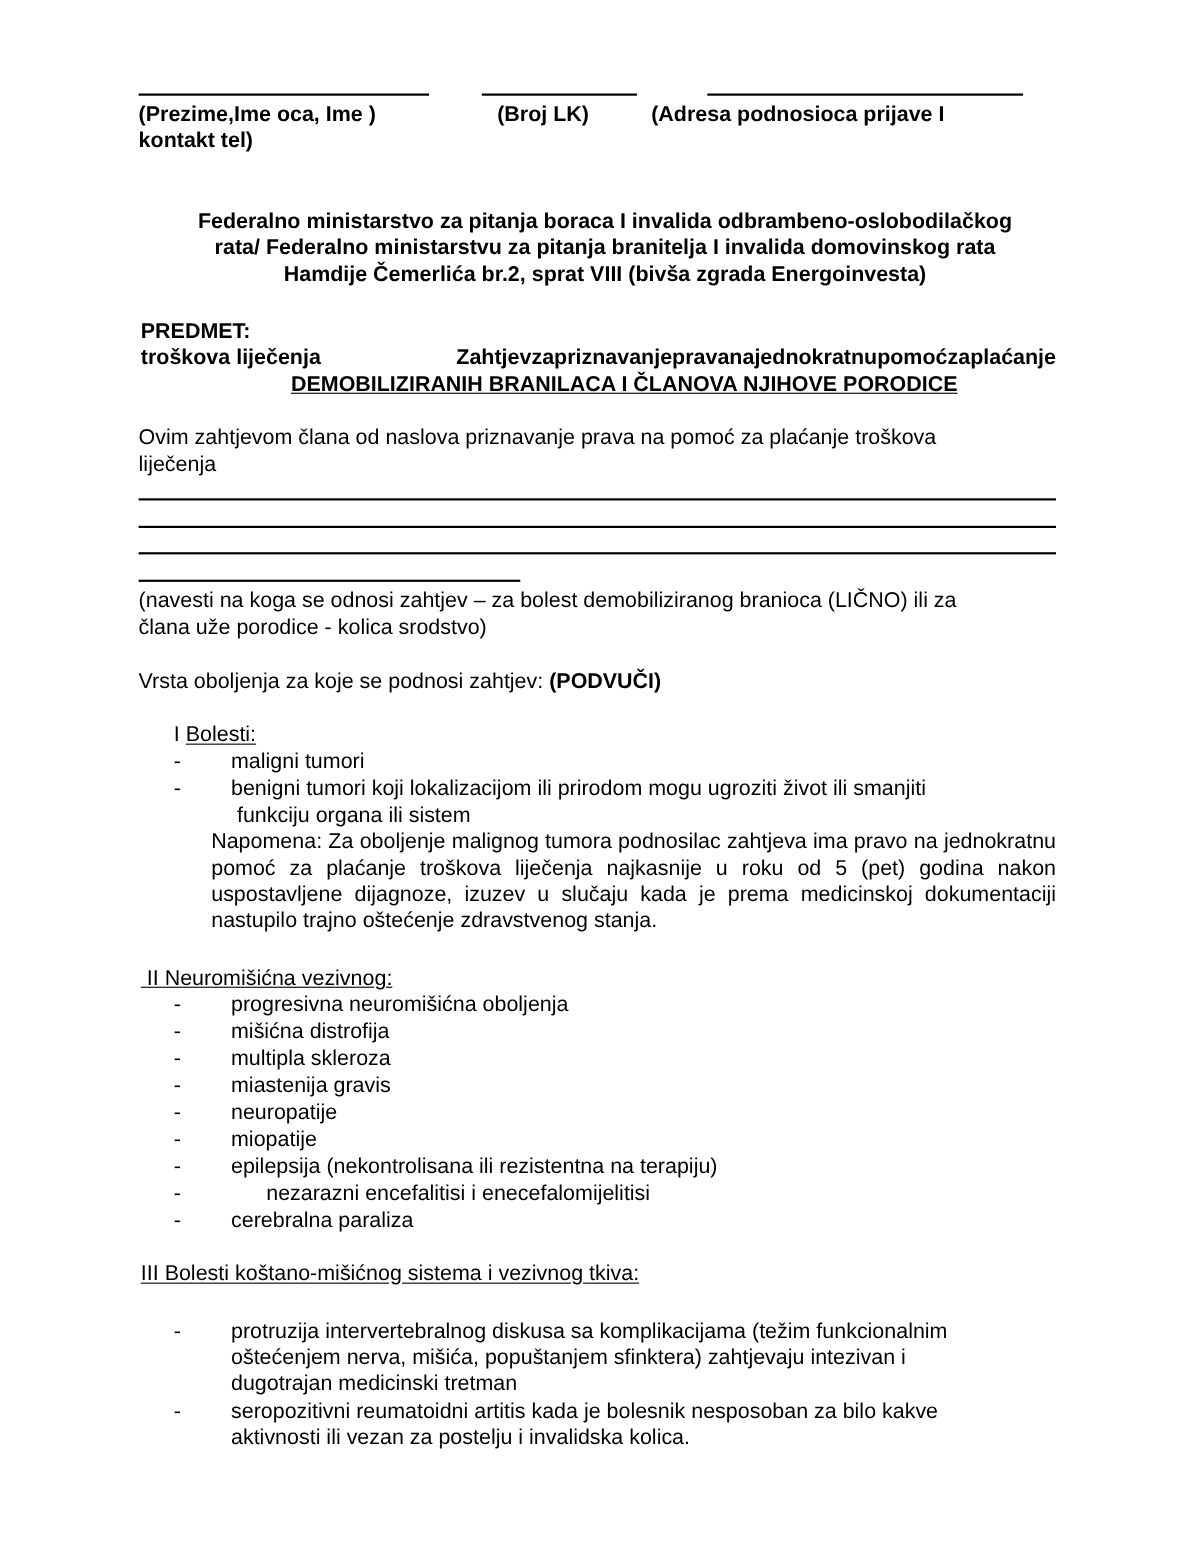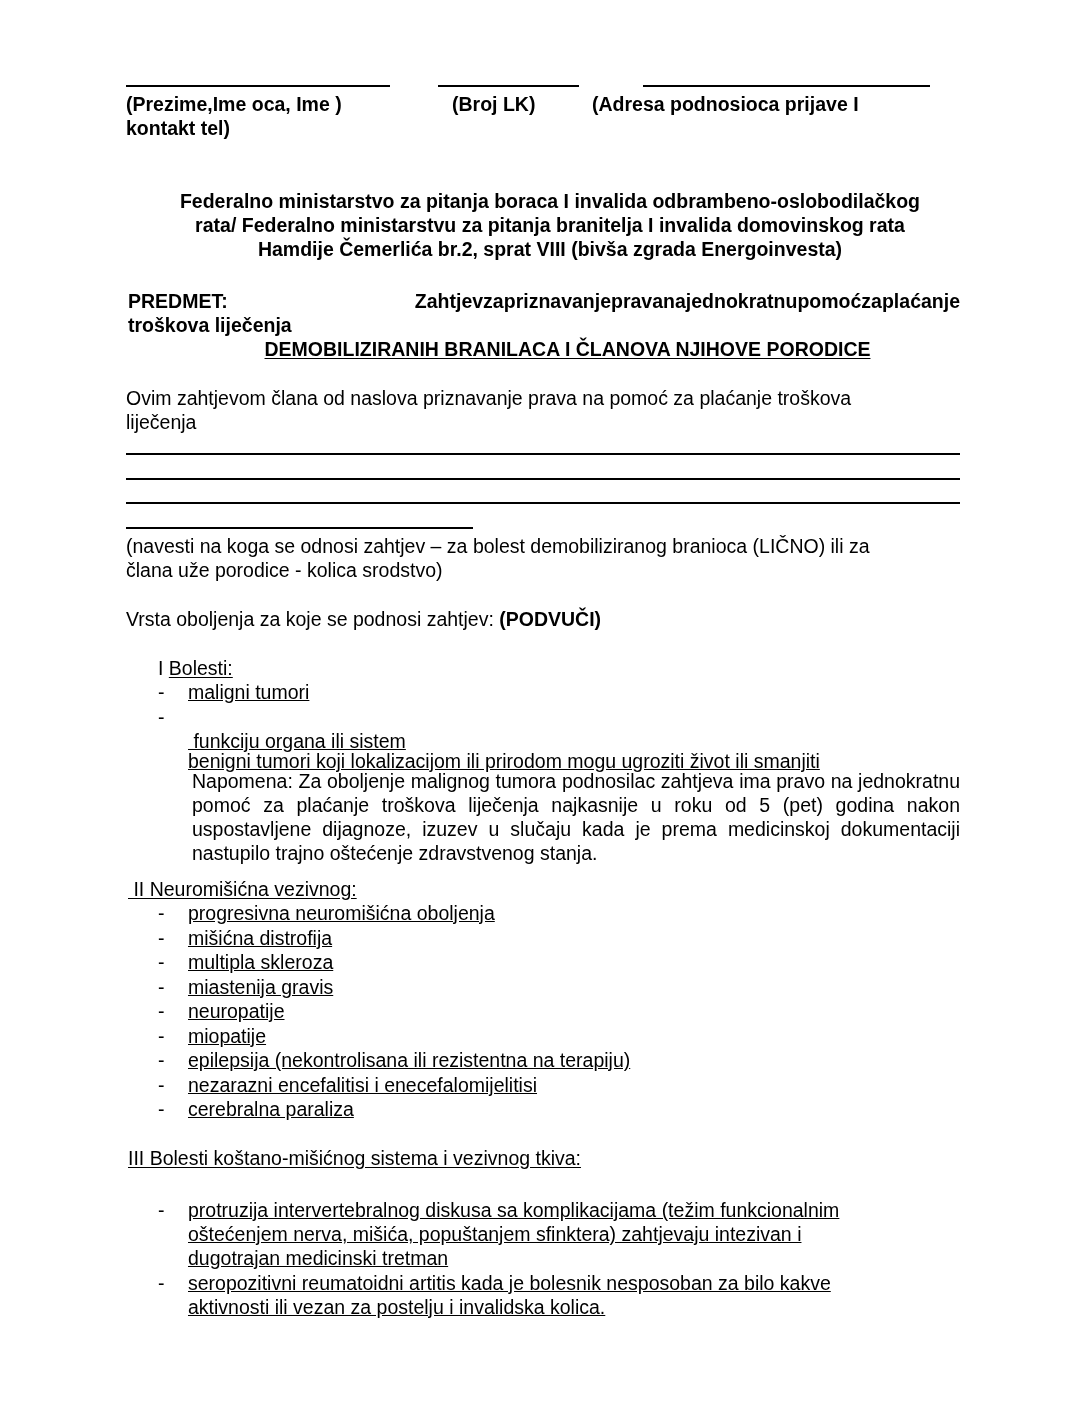--- a/index.html
+++ b/index.html
@@ -3,41 +3,41 @@
 <meta charset="utf-8">
 <style>
   html, body { margin: 0; padding: 0; background: #ffffff; }
   body { width: 1088px; height: 1408px; position: relative; overflow: hidden; color: #000; font-family: "Liberation Sans", sans-serif; }
   .abs { position: absolute; }
   .line { position: absolute; height: 2px; background: #000; }
   .bold { font-weight: bold; }
   .t { font-size: 19.5px; line-height: 24px; white-space: nowrap; }
   .ul { text-decoration: underline; text-underline-offset: 2px; }
   .center { text-align: center; }
-  .justify { text-align: justify; text-align-last: left; white-space: normal; margin-top: 16px; }
+  .justify { text-align: justify; text-align-last: left; white-space: normal; }
   .dash { position: absolute; left: 158px; }
-  .item { position: absolute; left: 188px; text-decoration: underline; }
+  .item { position: absolute; left: 210px; }
 </style>
 </head>
 <body>
 
 <div class="line" style="left:126px; top:85px; width:264px;"></div>
 <div class="line" style="left:438px; top:85px; width:141px;"></div>
 <div class="line" style="left:643px; top:85px; width:287px;"></div>
 
 <div class="abs t bold" style="left:126px; top:92px;">(Prezime,Ime oca, Ime )</div>
 <div class="abs t bold" style="left:452px; top:92px;">(Broj LK)</div>
 <div class="abs t bold" style="left:592px; top:92px;">(Adresa podnosioca prijave I</div>
 <div class="abs t bold" style="left:126px; top:116px;">kontakt tel)</div>
 
 <div class="abs t bold center" style="left:110px; width:880px; top:189px;">Federalno ministarstvo za pitanja boraca I invalida odbrambeno-oslobodilačkog</div>
 <div class="abs t bold center" style="left:110px; width:880px; top:213px;">rata/ Federalno ministarstvu za pitanja branitelja I invalida domovinskog rata</div>
 <div class="abs t bold center" style="left:110px; width:880px; top:237px;">Hamdije Čemerlića br.2, sprat VIII (bivša zgrada Energoinvesta)</div>
 
-<div class="abs t bold" style="left:128px; width:832px; top:289px; display:flex; justify-content:space-between;">
+<div class="abs t bold" style="left:128px; width:832px; top:289px; display:flex; justify-content:space-between;flex-direction:column;">
   <span>PREDMET:</span>
   <span style="flex:1; display:flex; justify-content:flex-end; margin-left:10px;">
       <span>Zahtjev</span>
       <span>za</span>
       <span>priznavanje</span>
       <span>prava</span>
       <span>na</span>
       <span>jednokratnu</span>
       <span>pomoć</span>
       <span>za</span>
@@ -61,42 +61,42 @@
 <div class="abs t" style="left:126px; top:607px;">
   <span>Vrsta oboljenja za koje se podnosi zahtjev: </span><span class="bold">(PODVUČI)</span>
 </div>
 
 <div class="abs t" style="left:158px; top:656px;">
   <span>I </span><span class="ul">Bolesti:</span>
 </div>
 <div class="abs t dash" style="top:680px;">-</div>
 <div class="abs t item" style="top:680px;">maligni tumori</div>
 <div class="abs t dash" style="top:705px;">-</div>
-<div class="abs t item" style="top:705px;margin-top:44px;">benigni tumori koji lokalizacijom ili prirodom mogu ugroziti život ili smanjiti</div>
+<div class="abs t item" style="top:705px;">benigni tumori koji lokalizacijom ili prirodom mogu ugroziti život ili smanjiti</div>
 <div class="abs t item" style="top:729px; white-space:pre;"> funkciju organa ili sistem</div>
 <div class="abs t justify" style="left:192px; width:768px; top:753px;">Napomena: Za oboljenje malignog tumora podnosilac zahtjeva ima pravo na jednokratnu pomoć za plaćanje troškova liječenja najkasnije u roku od 5 (pet) godina nakon uspostavljene dijagnoze, izuzev u slučaju kada je prema medicinskoj dokumentaciji nastupilo trajno oštećenje zdravstvenog stanja.</div>
 
 <div class="abs t ul" style="left:128px; top:877px; white-space:pre;"> II Neuromišićna vezivnog:</div>
 <div>
   <div class="abs t dash" style="top:901px;">-</div>
   <div class="abs t item" style="top:901px;">progresivna neuromišićna oboljenja</div>
   <div class="abs t dash" style="top:926px;">-</div>
   <div class="abs t item" style="top:926px;">mišićna distrofija</div>
   <div class="abs t dash" style="top:950px;">-</div>
   <div class="abs t item" style="top:950px;">multipla skleroza</div>
   <div class="abs t dash" style="top:975px;">-</div>
   <div class="abs t item" style="top:975px;">miastenija gravis</div>
   <div class="abs t dash" style="top:999px;">-</div>
   <div class="abs t item" style="top:999px;">neuropatije</div>
   <div class="abs t dash" style="top:1024px;">-</div>
   <div class="abs t item" style="top:1024px;">miopatije</div>
   <div class="abs t dash" style="top:1048px;">-</div>
   <div class="abs t item" style="top:1048px;">epilepsija (nekontrolisana ili rezistentna na terapiju)</div>
   <div class="abs t dash" style="top:1073px;">-</div>
-  <div class="abs t item" style="top:1073px;">nezarazni encefalitisi i enecefalomijelitisi</div>
+  <div class="abs t item" style="top:1073px;margin-left:32px;">nezarazni encefalitisi i enecefalomijelitisi</div>
   <div class="abs t dash" style="top:1097px;">-</div>
   <div class="abs t item" style="top:1097px;">cerebralna paraliza</div>
 </div>
 
 <div class="abs t ul" style="left:128px; top:1146px;">III Bolesti koštano-mišićnog sistema i vezivnog tkiva:</div>
 <div>
   <div class="abs t dash" style="top:1198px;">-</div>
   <div class="abs t item" style="top:1198px;">protruzija intervertebralnog diskusa sa komplikacijama (težim funkcionalnim</div>
   <div class="abs t item" style="top:1222px;">oštećenjem nerva, mišića, popuštanjem sfinktera) zahtjevaju intezivan i</div>
   <div class="abs t item" style="top:1246px;">dugotrajan medicinski tretman</div>

